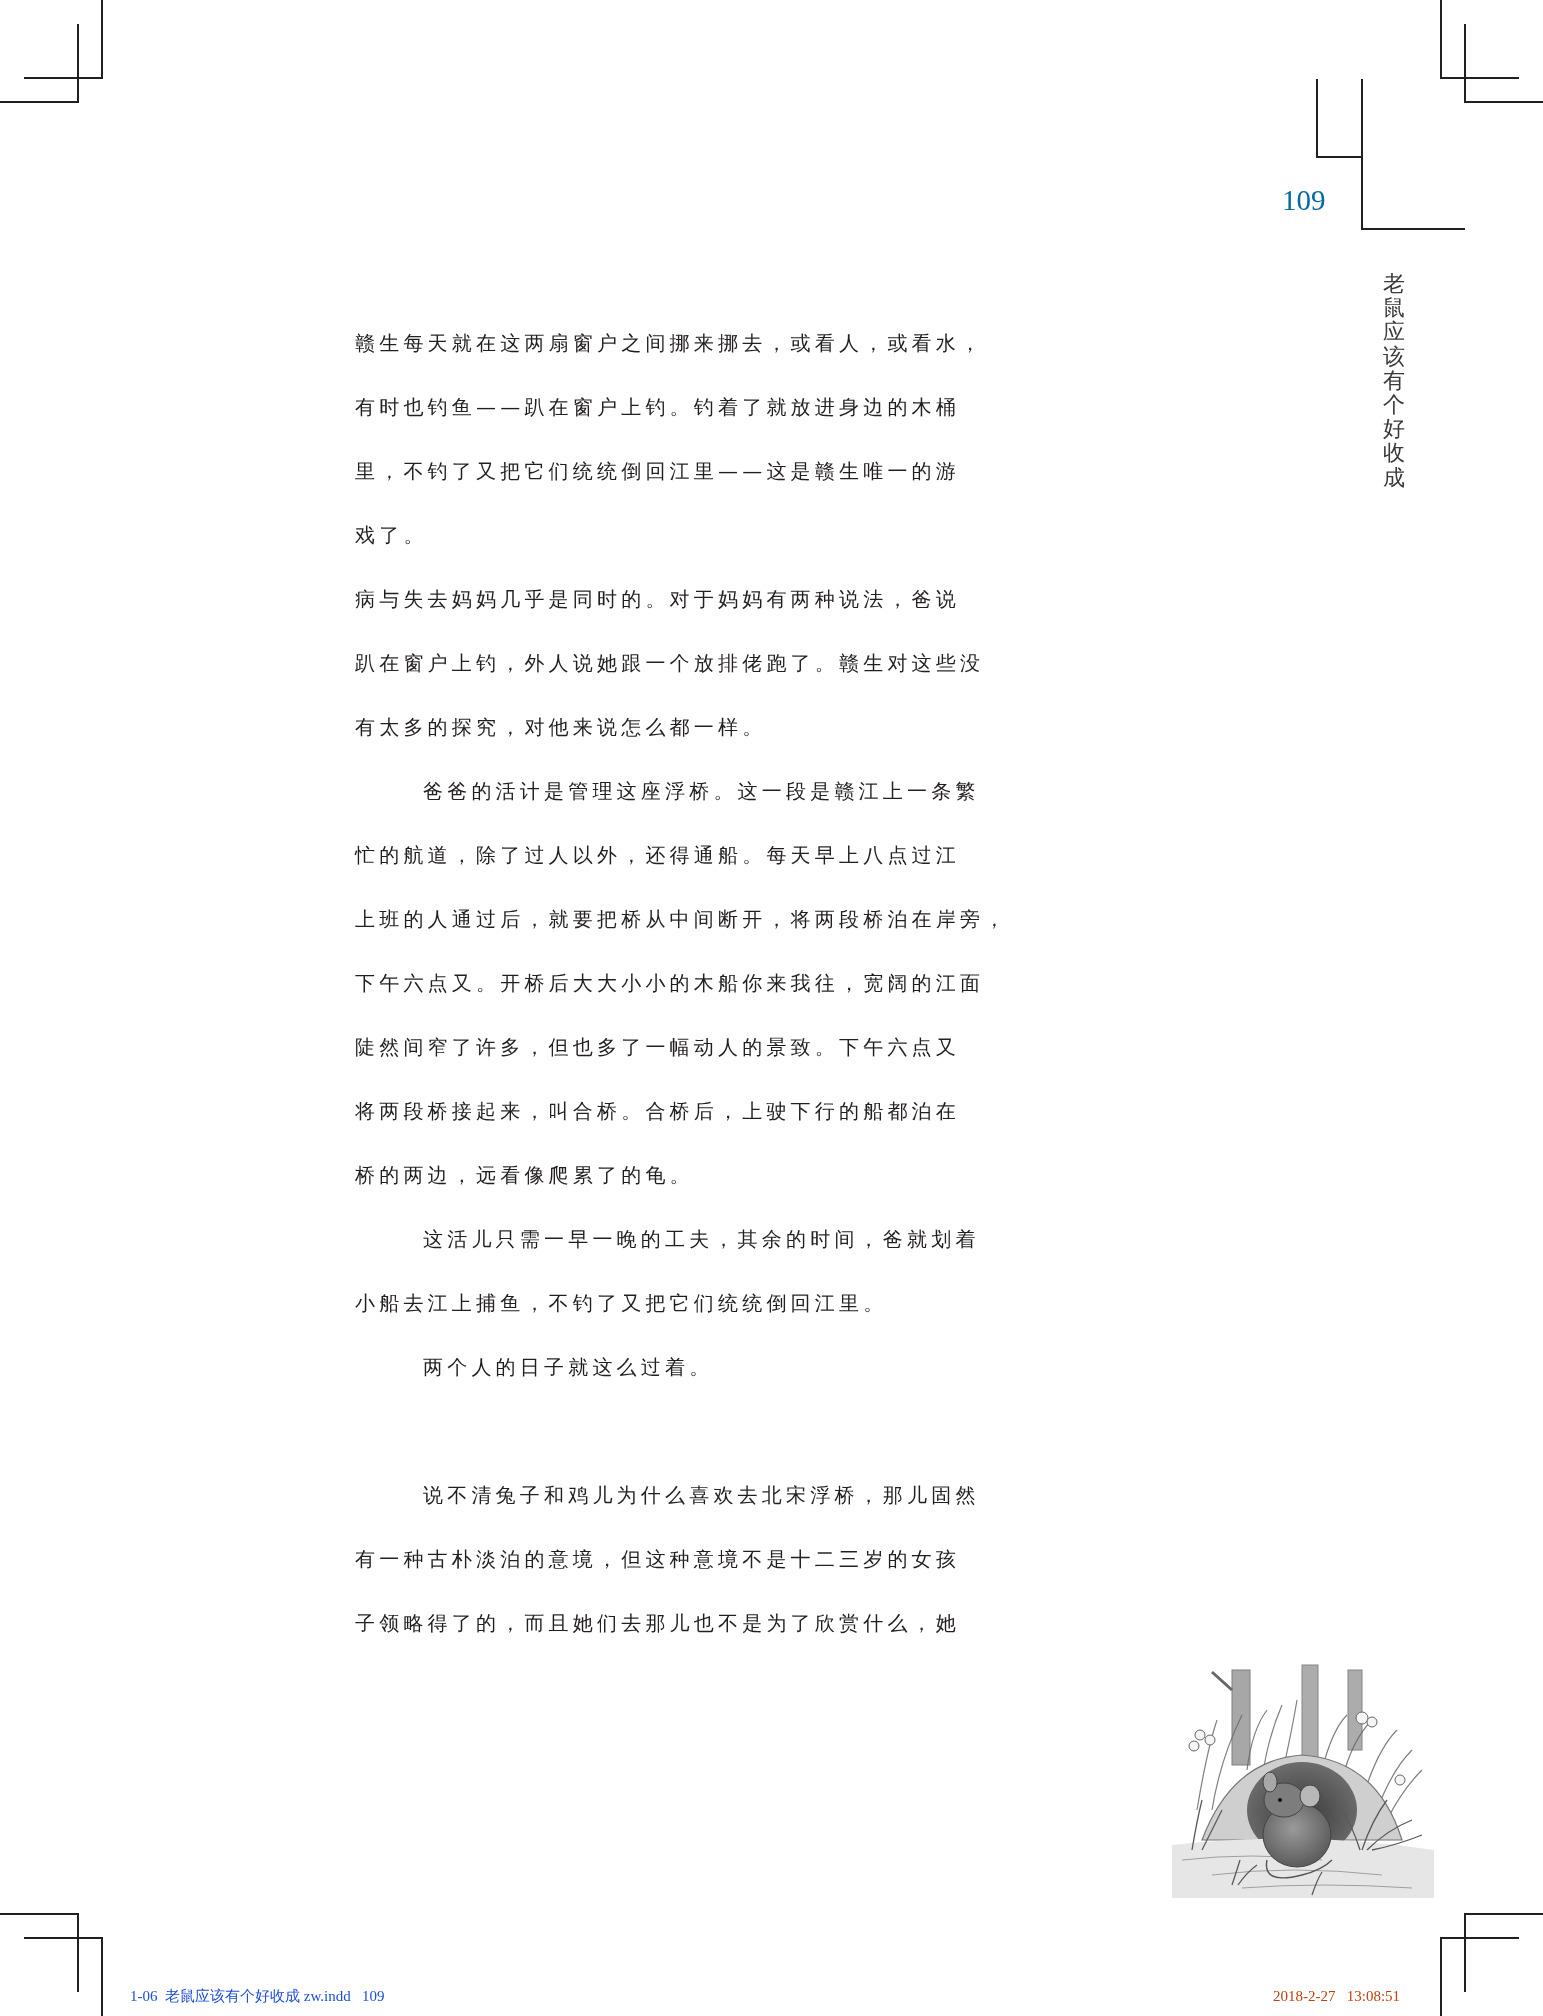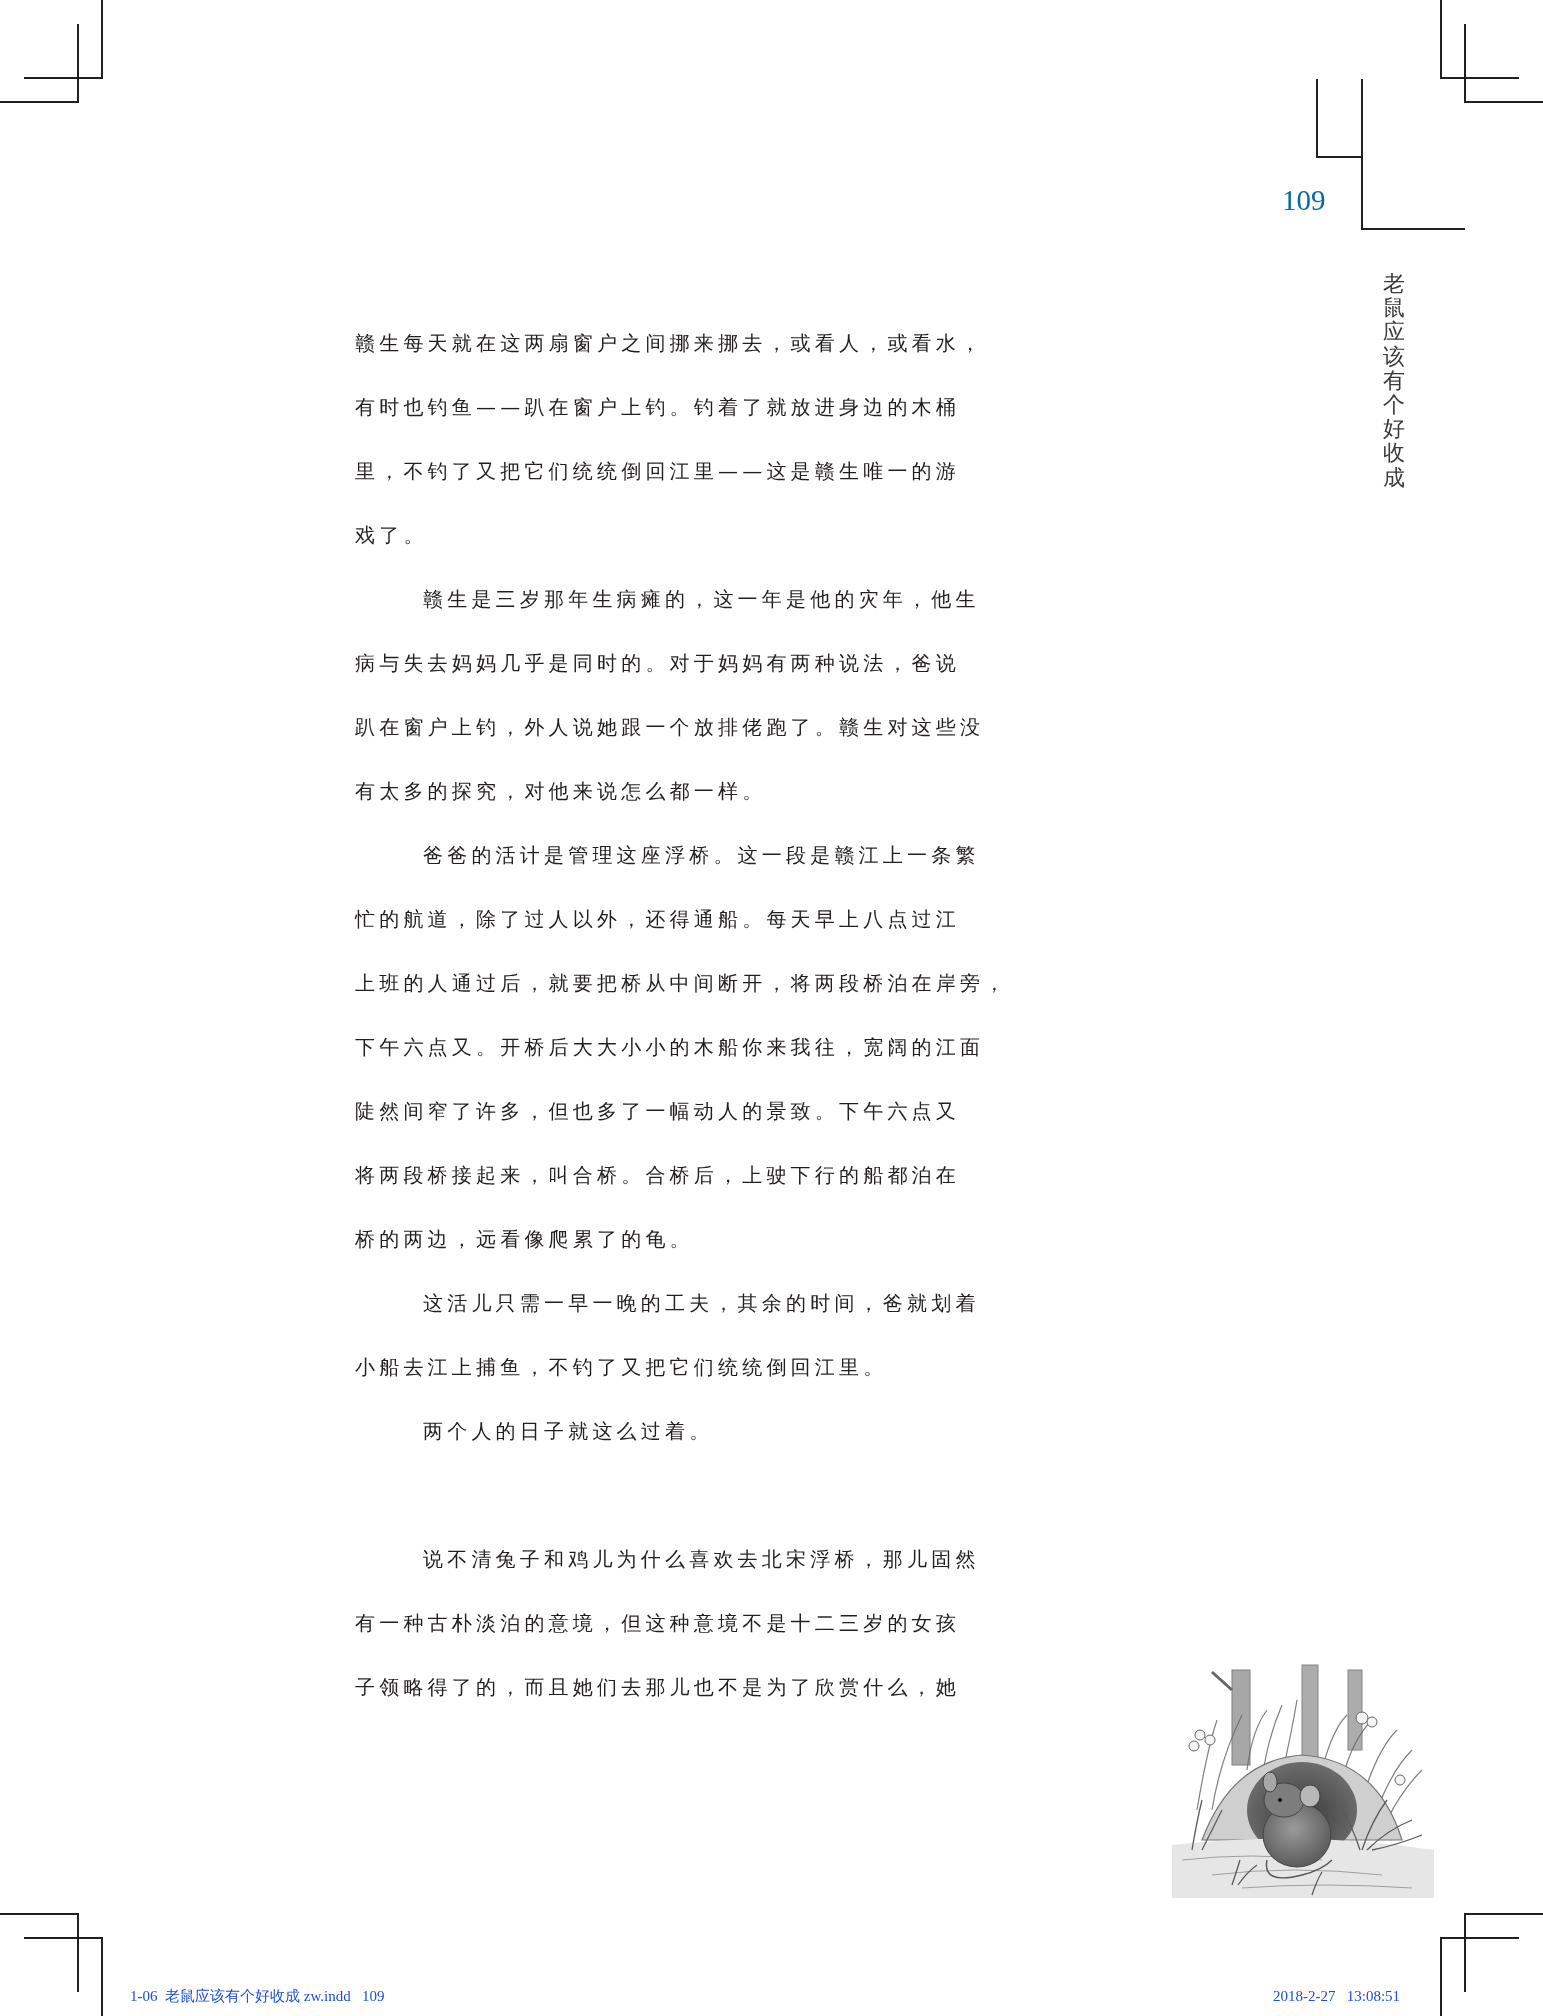--- a/index.html
+++ b/index.html
@@ -88,21 +88,21 @@
       color: #1d4ed8;
       white-space: pre;
     }
     .slug-right {
       position: absolute;
       left: 1273px;
       top: 1986px;
       font-family: "Liberation Serif", "DejaVu Serif", serif;
       font-size: 15px;
       line-height: 20px;
-      color: #1d4ed8;
+      color: #c2410c;
       white-space: pre;
     }
   </style>
 </head>
 <body>
 
 <div>
   <div class="mark v" style="left:101px; top:0; height:79px;"></div>
   <div class="mark h" style="left:24px; top:77px; width:79px;"></div>
   <div class="mark v" style="left:77px; top:24px; height:79px;"></div>
@@ -149,21 +149,20 @@
 </div>
 
 <div class="body-text">
   <p class="para">
     <span class="line">赣生每天就在这两扇窗户之间挪来挪去，或看人，或看水，</span>
     <span class="line">有时也钓鱼——趴在窗户上钓。钓着了就放进身边的木桶</span>
     <span class="line">里，不钓了又把它们统统倒回江里——这是赣生唯一的游</span>
     <span class="line">戏了。</span>
   </p>
   <p class="para">
-    <span class="line indent">赣生是三岁那年生病瘫的，这一年是他的灾年，他生</span>
     <span class="line">病与失去妈妈几乎是同时的。对于妈妈有两种说法，爸说</span>
     <span class="line">趴在窗户上钓，外人说她跟一个放排佬跑了。赣生对这些没</span>
     <span class="line">有太多的探究，对他来说怎么都一样。</span>
   </p>
   <p class="para">
     <span class="line indent">爸爸的活计是管理这座浮桥。这一段是赣江上一条繁</span>
     <span class="line">忙的航道，除了过人以外，还得通船。每天早上八点过江</span>
     <span class="line">上班的人通过后，就要把桥从中间断开，将两段桥泊在岸旁，</span>
     <span class="line">下午六点又。开桥后大大小小的木船你来我往，宽阔的江面</span>
     <span class="line">陡然间窄了许多，但也多了一幅动人的景致。下午六点又</span>

